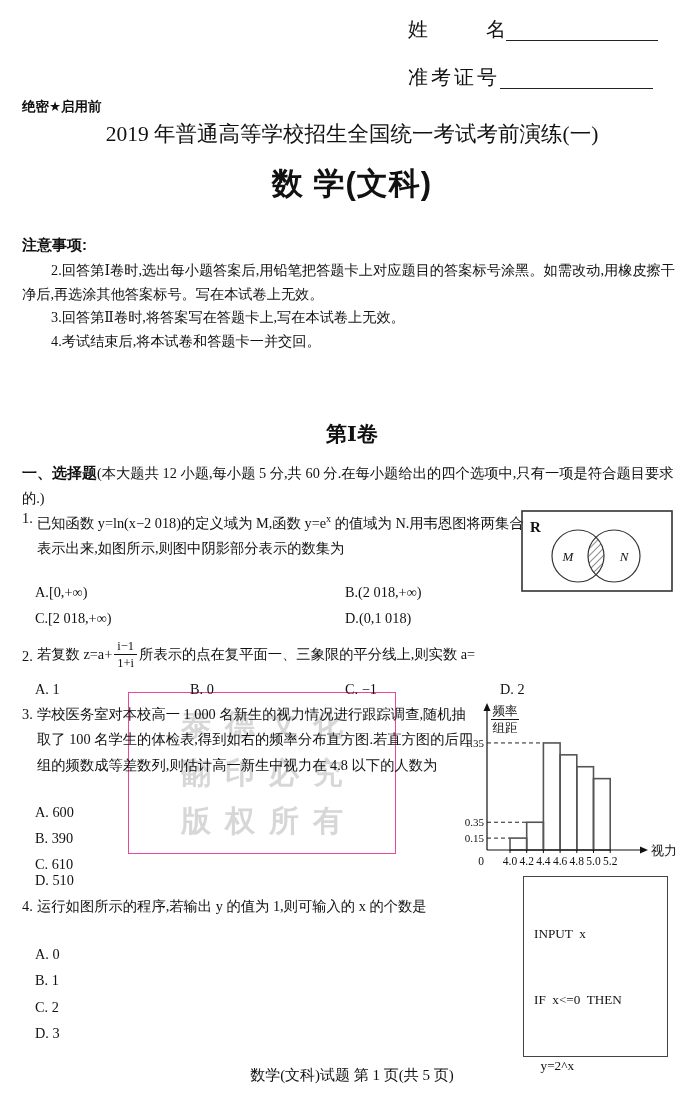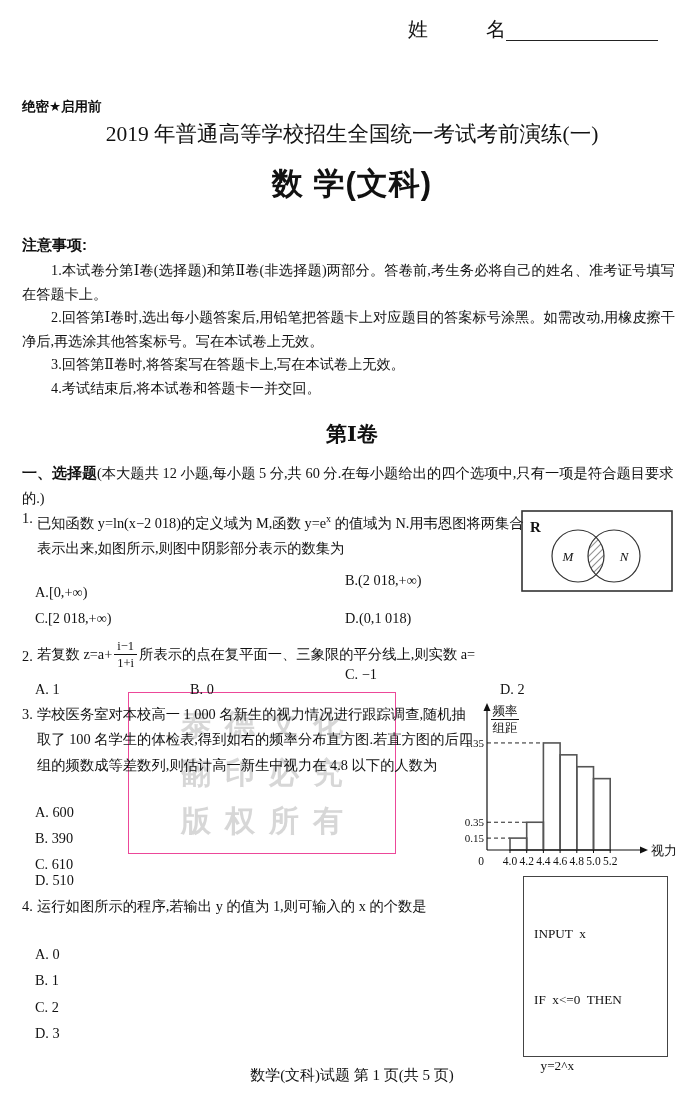--- a/index.html
+++ b/index.html
@@ -42,46 +42,48 @@
 
   <div class="abs watermark" style="left:128px;top:692px;width:266px;height:148px;">
     <div>泰德文化</div>
     <div>翻印必究</div>
     <div>版权所有</div>
   </div>
 
   <div class="abs" style="left:408px;top:16px;font-size:20px;">
     <span>姓</span><span style="display:inline-block;width:58px;"></span><span>名</span><span class="blank-line" style="width:152px;"></span>
   </div>
+  <div class="abs" style="left:408px;top:64px;font-size:20px;">
+    <span style="letter-spacing:3px;">准考证号</span><span class="blank-line" style="width:153px;"></span>
+  </div>
 
   <div class="abs heiti" style="left:22px;top:98px;font-size:13.5px;">绝密★启用前</div>
 
   <div class="abs center" style="top:119px;font-size:21.5px;">2019 年普通高等学校招生全国统一考试考前演练(一)</div>
   <div class="abs center heiti" style="top:163px;font-size:31px;letter-spacing:1px;">数 学(文科)</div>
 
   <div class="abs heiti" style="left:22px;top:236px;font-size:15px;">注意事项:</div>
   <div class="abs" style="left:22px;top:259px;width:653px;font-size:14.2px;line-height:23.6px;text-align:justify;">
-    <p class="notice-p">1.本试卷分第Ⅰ卷(选择题)和第Ⅱ卷(非选择题)两部分。答卷前,考生务必将自己的姓名、准考证号填写在答题卡上。</p>
     <p class="notice-p">2.回答第Ⅰ卷时,选出每小题答案后,用铅笔把答题卡上对应题目的答案标号涂黑。如需改动,用橡皮擦干净后,再选涂其他答案标号。写在本试卷上无效。</p>
     <p class="notice-p">3.回答第Ⅱ卷时,将答案写在答题卡上,写在本试卷上无效。</p>
     <p class="notice-p">4.考试结束后,将本试卷和答题卡一并交回。</p>
   </div>
 
   <div class="abs center" style="top:420px;font-size:21px;font-weight:bold;">第Ⅰ卷</div>
 
   <div class="abs" style="left:22px;top:461px;width:655px;font-size:14.3px;line-height:24.5px;">
     <span class="heiti" style="font-size:15px;">一、选择题</span><span>(本大题共 12 小题,每小题 5 分,共 60 分.在每小题给出的四个选项中,只有一项是符合题目要求的.)</span>
   </div>
 
   <div class="abs q" style="left:22px;top:506px;width:492px;font-size:14.3px;line-height:25px;">
     <span class="qnum">1.</span>
     <span>已知函数 y=ln(x−2 018)的定义域为 M,函数 y=e</span><sup>x</sup><span> 的值域为 N.用韦恩图将两集合表示出来,如图所示,则图中阴影部分表示的数集为</span>
   </div>
   <span class="abs opt" style="left:35px;top:584px;">A.[0,+∞)</span>
-  <span class="abs opt" style="left:345px;top:572px;">B.(2 018,+∞)</span>
+  <span class="abs opt" style="left:345px;top:584px;">B.(2 018,+∞)</span>
   <span class="abs opt" style="left:35px;top:610px;">C.[2 018,+∞)</span>
   <span class="abs opt" style="left:345px;top:610px;">D.(0,1 018)</span>
 
   <svg class="abs" style="left:521px;top:510px;" width="152" height="82" viewBox="0 0 152 82">
     <defs>
       <pattern id="hatch" width="5" height="5" patternUnits="userSpaceOnUse" patternTransform="rotate(45)">
         <line x1="0" y1="0" x2="0" y2="5" stroke="#444" stroke-width="1.2"></line>
       </pattern>
       <clipPath id="clipM">
           <circle cx="57" cy="46" r="26"></circle>
@@ -98,21 +100,21 @@
 
   <div class="abs q" style="left:22px;top:639px;width:650px;font-size:14.3px;">
     <span class="qnum" style="top:9px;">2.</span>
     <span style="vertical-align:middle;">若复数 z=a+</span><span class="frac">
         <span class="num">i−1</span>
         <span class="den">1+i</span>
       </span><span style="vertical-align:middle;">所表示的点在复平面一、三象限的平分线上,则实数 a=</span>
   </div>
   <span class="abs opt" style="left:35px;top:681px;">A. 1</span>
   <span class="abs opt" style="left:190px;top:681px;">B. 0</span>
-  <span class="abs opt" style="left:345px;top:666px;">C. −1</span>
+  <span class="abs opt" style="left:345px;top:681px;">C. −1</span>
   <span class="abs opt" style="left:500px;top:681px;">D. 2</span>
 
   <div class="abs q" style="left:22px;top:702px;width:443px;font-size:14.3px;line-height:25.3px;">
     <span class="qnum">3.</span>
     <span>学校医务室对本校高一 1 000 名新生的视力情况进行跟踪调查,随机抽取了 100 名学生的体检表,得到如右的频率分布直方图.若直方图的后四组的频数成等差数列,则估计高一新生中视力在 4.8 以下的人数为</span>
   </div>
   <span class="abs opt" style="left:35px;top:804px;">A. 600</span>
   <span class="abs opt" style="left:35px;top:830px;">B. 390</span>
   <span class="abs opt" style="left:35px;top:856px;">C. 610</span>
   <span class="abs opt" style="left:35px;top:872px;">D. 510</span>

